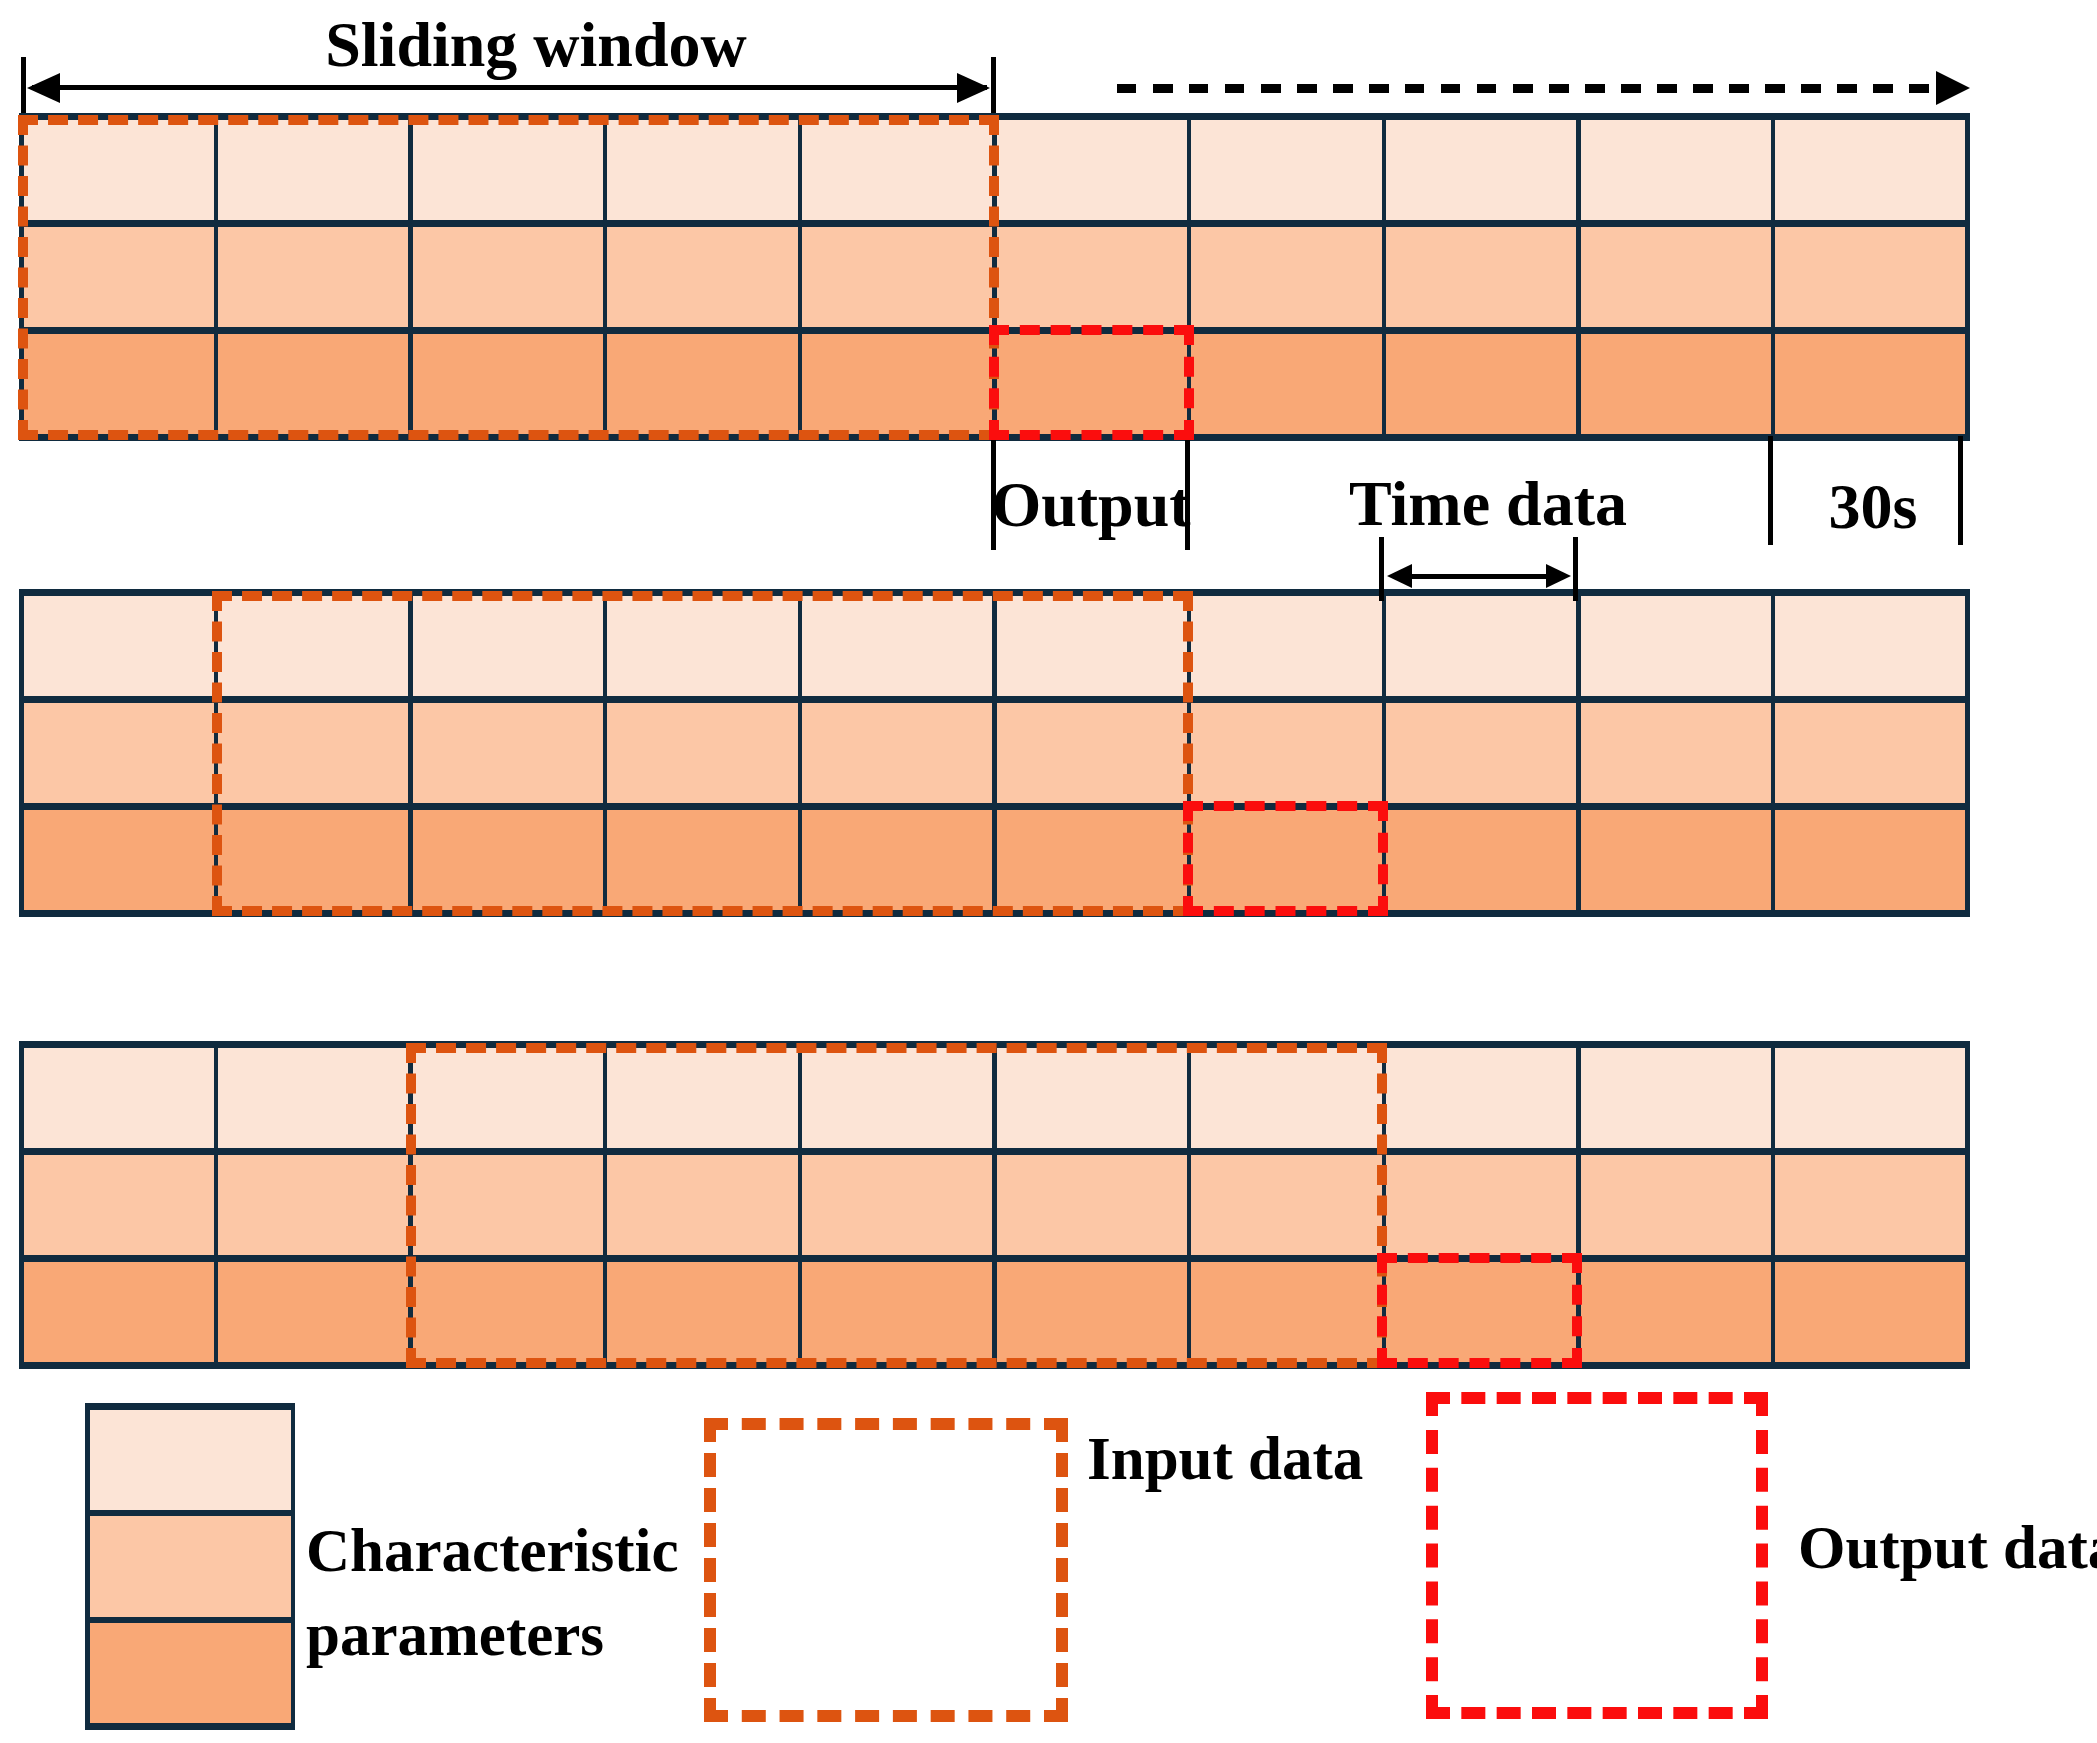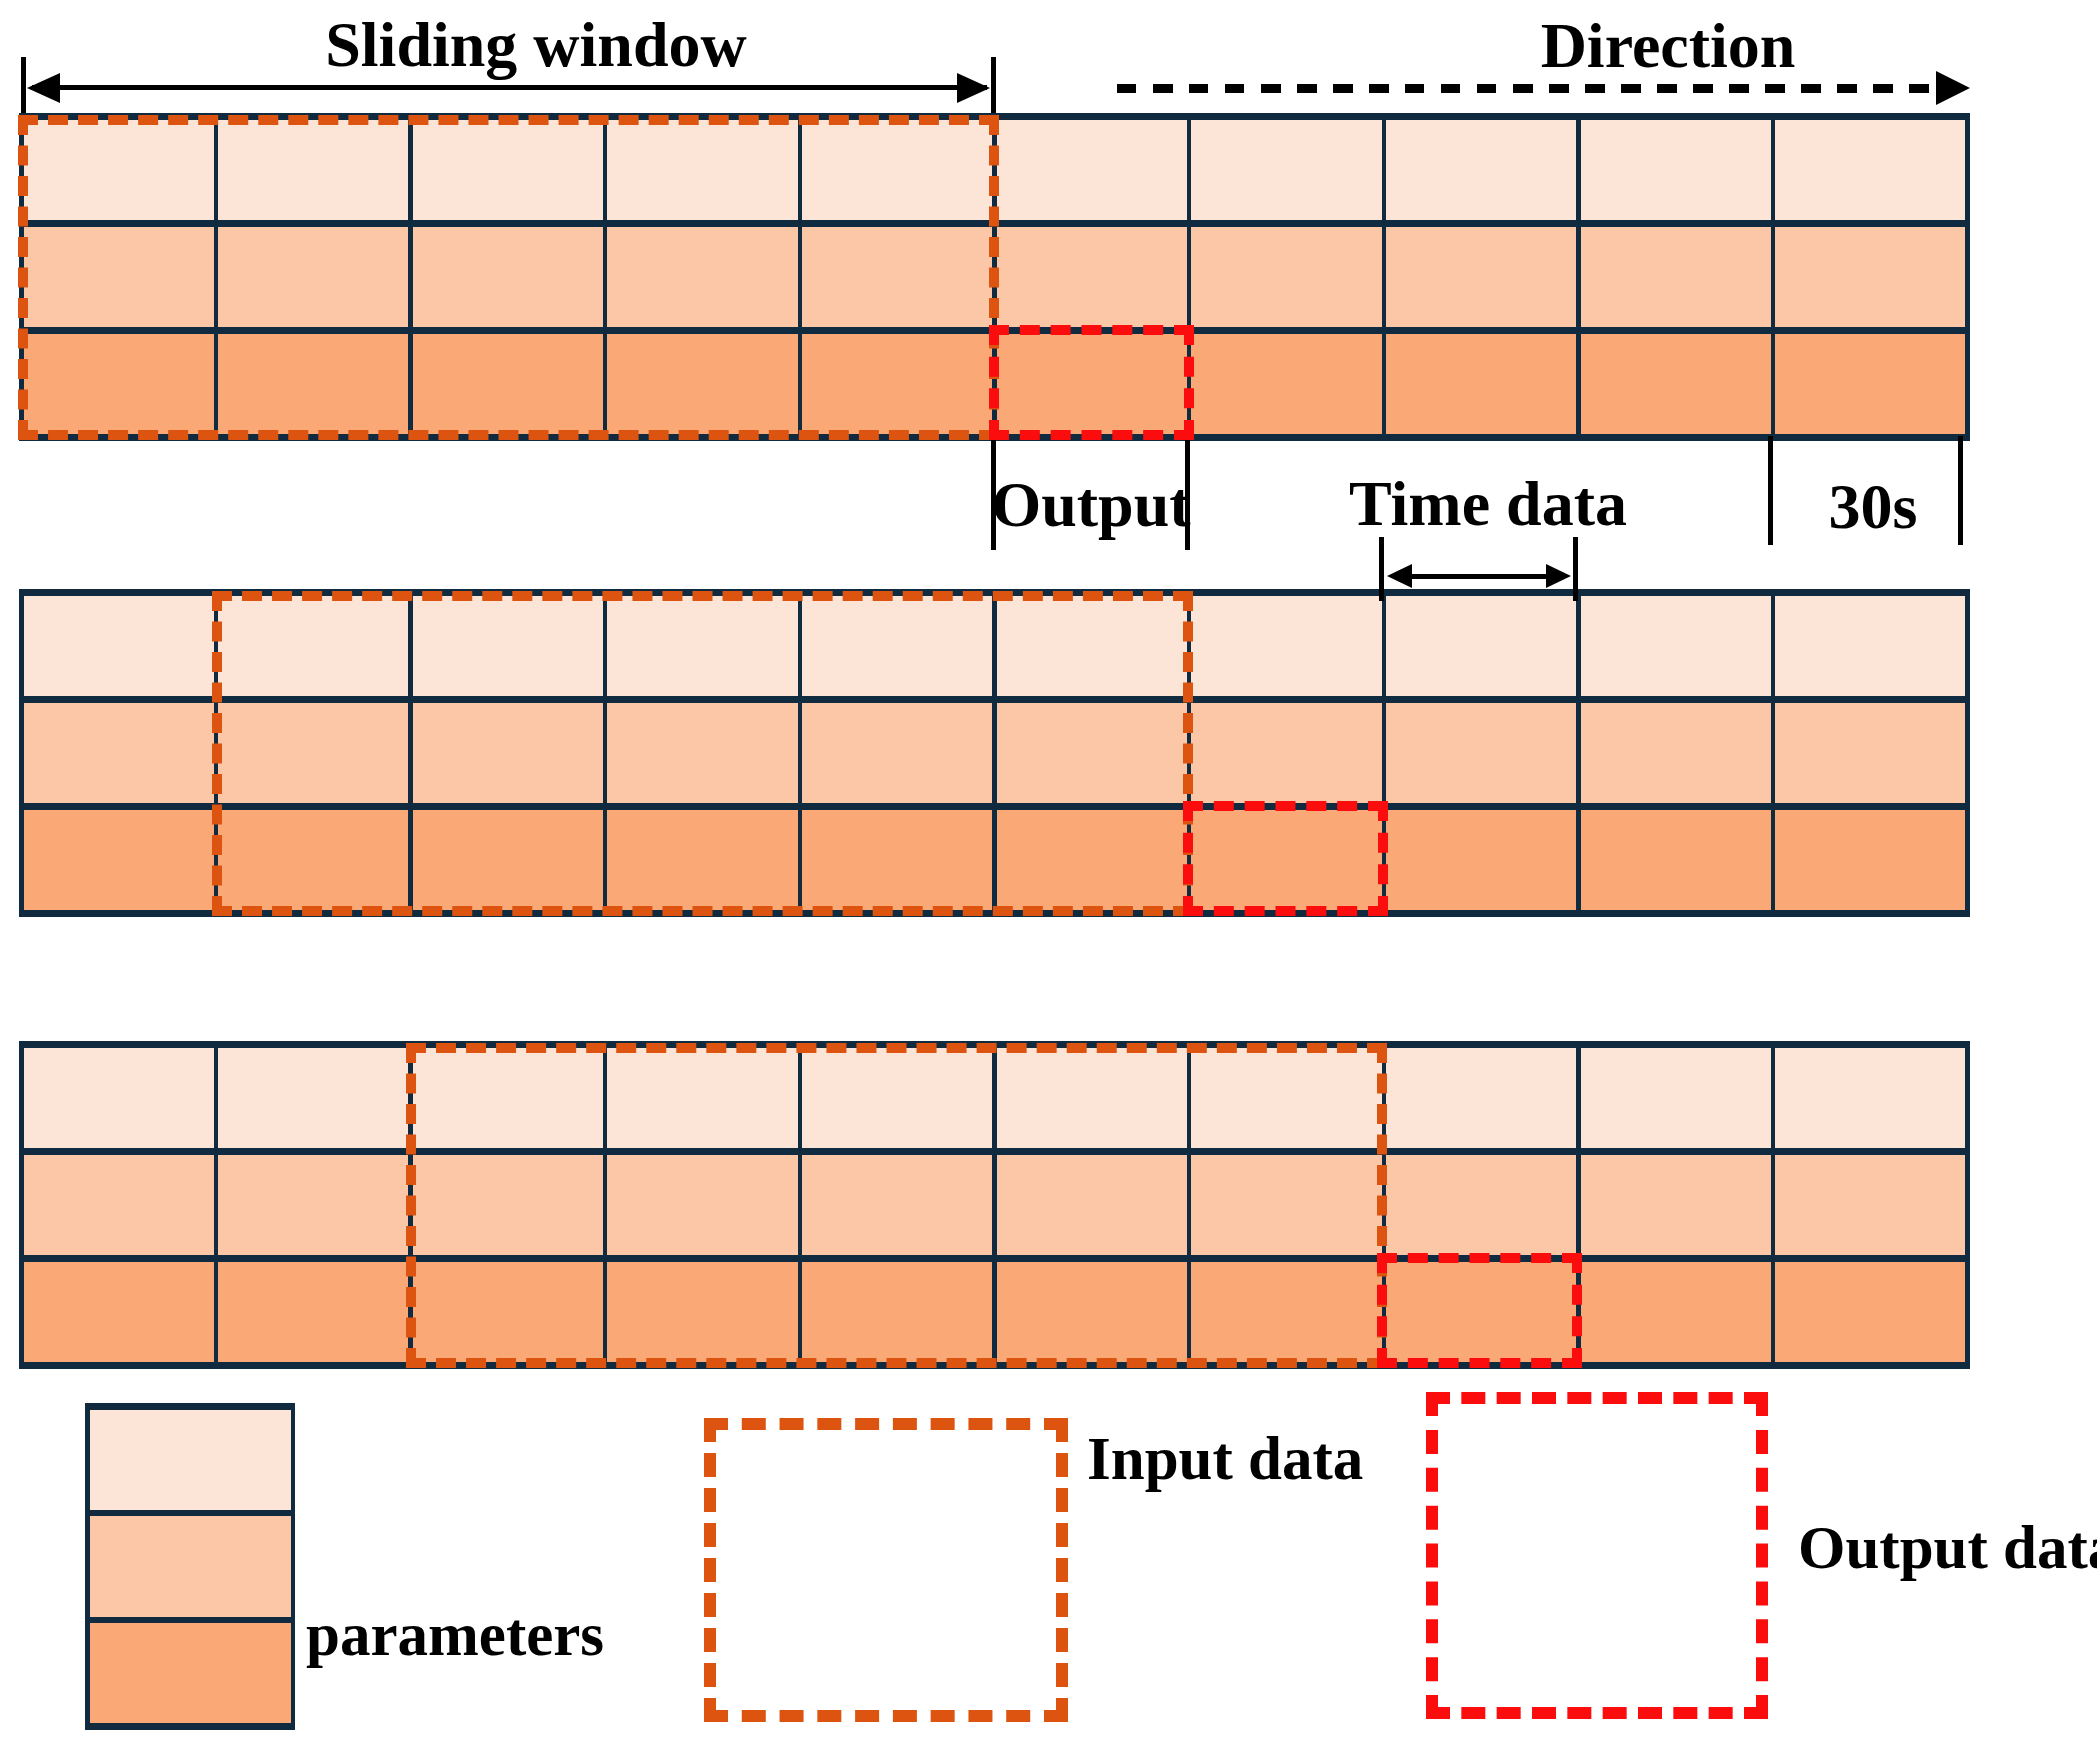--- a/index.html
+++ b/index.html
@@ -38,21 +38,20 @@
 <div class="canvas">
 
   <div class="lbl big center" style="left:536px;top:45px">Sliding window</div>
 
   <div class="tick" style="left:21px;top:57px;height:69px"></div>
   <div class="tick" style="left:991px;top:57px;height:69px"></div>
   <div class="hline" style="left:31.5px;top:85px;width:955px"></div>
   <div class="tri" style="left:27px;top:73px;border-right:33px solid #000;border-top:15.7px solid transparent;border-bottom:15.7px solid transparent"></div>
   <div class="tri" style="left:957px;top:73px;border-left:33px solid #000;border-top:15.7px solid transparent;border-bottom:15.7px solid transparent"></div>
 
-  <div class="lbl big center" style="left:1668px;top:46px">Direction</div>
   <div class="dashline" style="left:1117px;top:84px;width:819px"></div>
   <div class="tri" style="left:1936px;top:71px;border-left:34px solid #000;border-top:17px solid transparent;border-bottom:17px solid transparent"></div>
 
   <div class="pgrid" id="grid1" style="background: rgb(16, 43, 63);">
       <div class="cell" style="background: rgb(252, 228, 214);"></div>
       <div class="cell" style="background: rgb(252, 228, 214);"></div>
       <div class="cell" style="background: rgb(252, 228, 214);"></div>
       <div class="cell" style="background: rgb(252, 228, 214);"></div>
       <div class="cell" style="background: rgb(252, 228, 214);"></div>
       <div class="cell" style="background: rgb(252, 228, 214);"></div>
@@ -160,20 +159,21 @@
   <div class="tick" style="left:1768px;top:436px;height:109px"></div>
   <div class="tick" style="left:1958px;top:436px;height:109px"></div>
   <div class="lbl big center" style="left:1873px;top:507px">30s</div>
 
   <div class="pgrid" id="swatch" style="background: rgb(16, 43, 63);">
       <div class="cell" style="background: rgb(252, 228, 214);"></div>
       <div class="cell" style="background: rgb(252, 199, 166);"></div>
       <div class="cell" style="background: rgb(249, 168, 118);"></div>
     </div>
 
+  <div class="lbl leg vcenter" style="left:306px;top:1550px">Characteristic</div>
   <div class="lbl leg vcenter" style="left:306px;top:1634px">parameters</div>
 
   <div class="legend-box" id="legend-input-box" style="left:704px;top:1418px;width:364px;height:304px;border:12px dashed #dd5410"></div>
   <div class="lbl leg vcenter" style="left:1087px;top:1458px">Input data</div>
 
   <div class="legend-box" id="legend-output-box" style="left:1426px;top:1392px;width:342px;height:327px;border:12px dashed #fb0d0d"></div>
   <div class="lbl leg vcenter" style="left:1798px;top:1547px">Output data</div>
 
 <div class="overlay" style="left: 18px; top: 115px; width: 981px; height: 325px; border: 10.5px dashed rgb(221, 84, 16);"></div>
     <div class="overlay" style="left: 989px; top: 325px; width: 205px; height: 115px; border: 10.5px dashed rgb(251, 13, 13);"></div>

